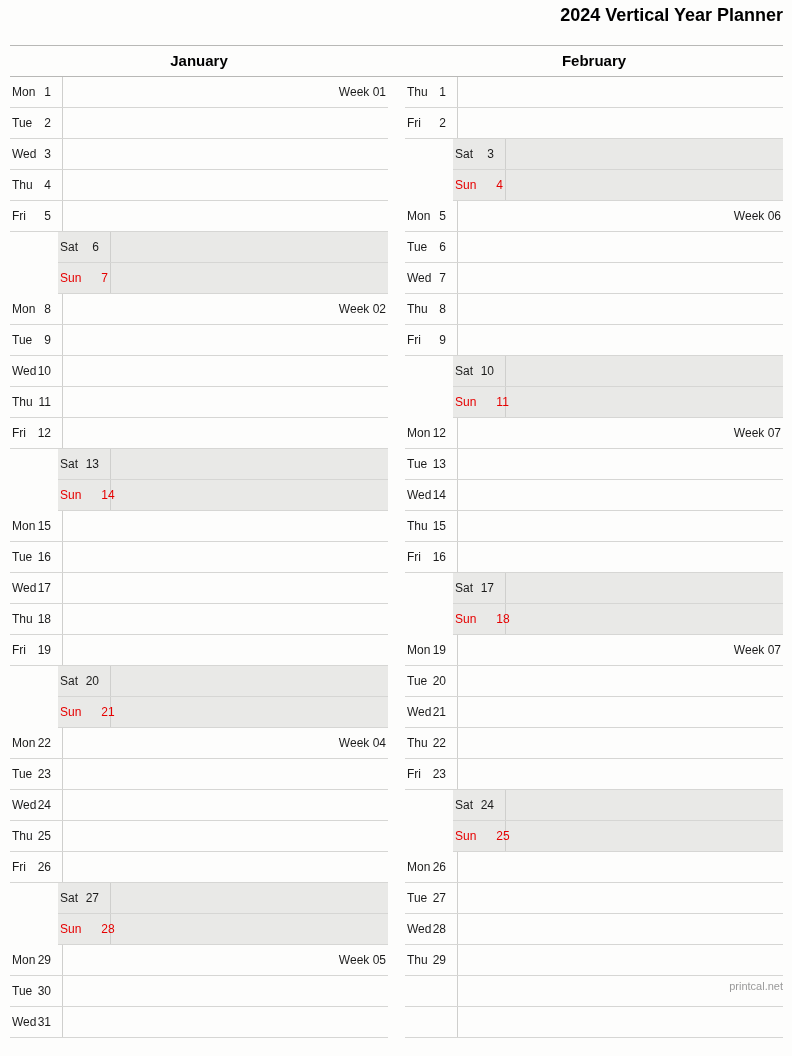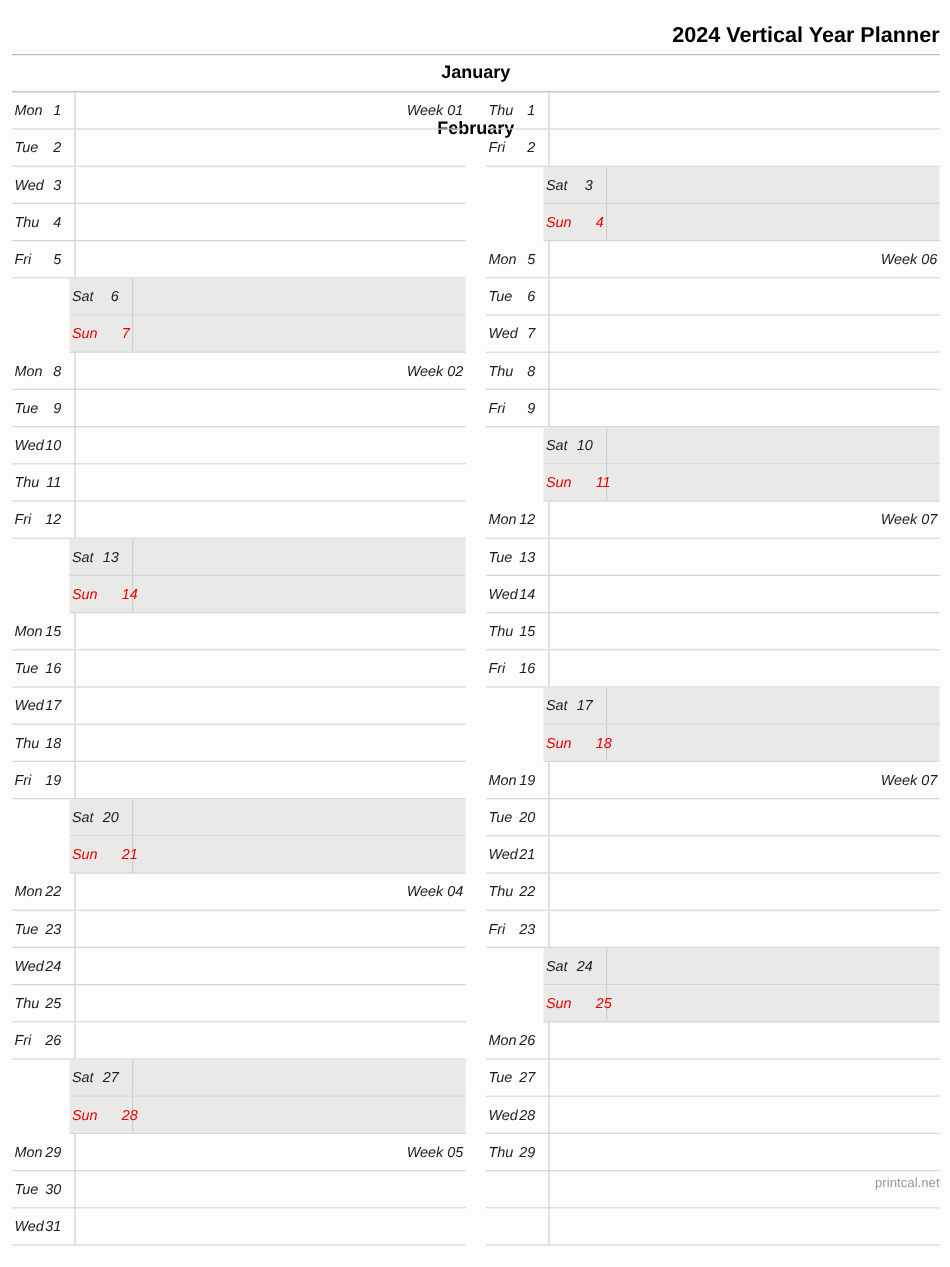--- a/index.html
+++ b/index.html
@@ -17,54 +17,53 @@
   }
   
   .titlebar {
     position: absolute;
     left: 10px; right: 9px; top: 0;
     height: 46px;
     border-bottom: 1px solid var(--header-border, #b8b8b6);
     display: flex;
     align-items: flex-end;
     justify-content: flex-end;
-    padding-bottom: 5px;
+    padding-bottom: 19px;
   }
   .titlebar h1 {
     font-size: 18px;
     font-weight: bold;
     color: #000000;
     letter-spacing: 0;
   }
   
   .month-headers {
     position: absolute;
     left: 10px; right: 9px; top: 46px;
     height: 31px;
     border-bottom: 1px solid var(--header-border, #b8b8b6);
     display: flex;
     gap: 17px;
-    flex-direction: column;
   }
   .month-name {
     flex: 1;
     text-align: center;
     font-size: 15px;
     font-weight: bold;
     line-height: 30px;
     color: #000000;
   }
   
   .grid {
     position: absolute;
     left: 10px; right: 9px; top: 77px;
     display: flex;
     gap: 17px;
   }
-  .month-col { flex: 1; min-width: 0; font-style: italic; }
+  .month-col { flex: 1; min-width: 0; }
   .row {
     display: flex;
     height: 31px;
     border-bottom: 1px solid var(--row-border, #d6d6d4);
     align-items: stretch;
   }
   .row.weekend { background: var(--weekend-bg, #e9e9e7); margin-left: 48px; }
   .row.sunday .label { color: var(--sunday-text, #e60000); gap: 20px; }
   .label {
     width: 53px;

